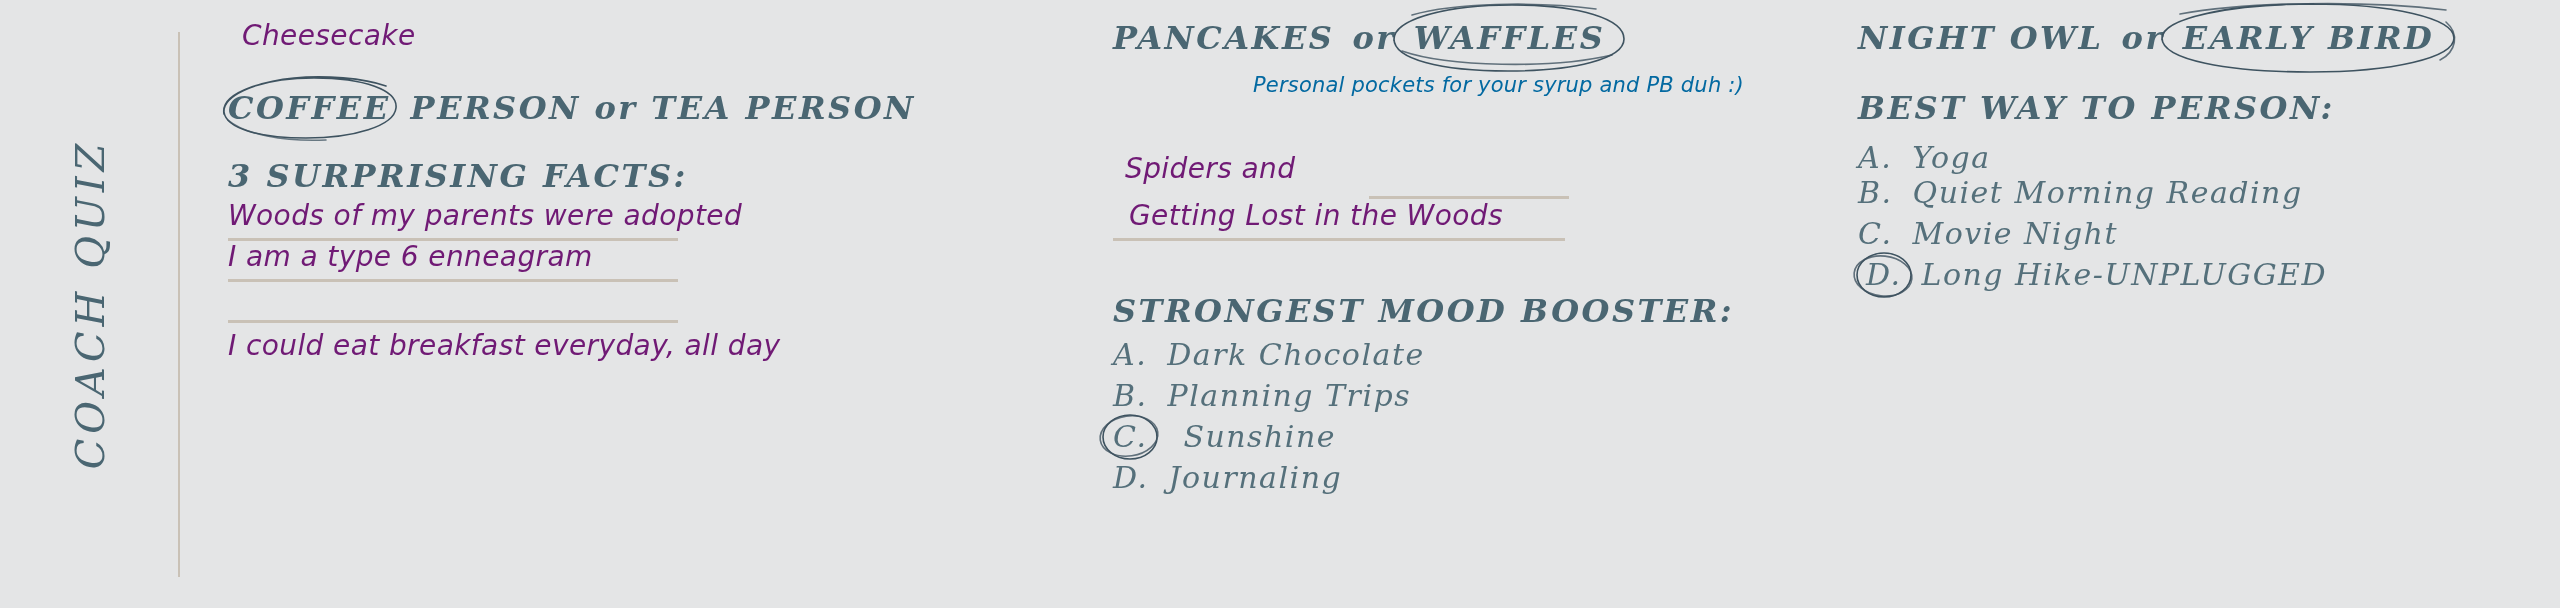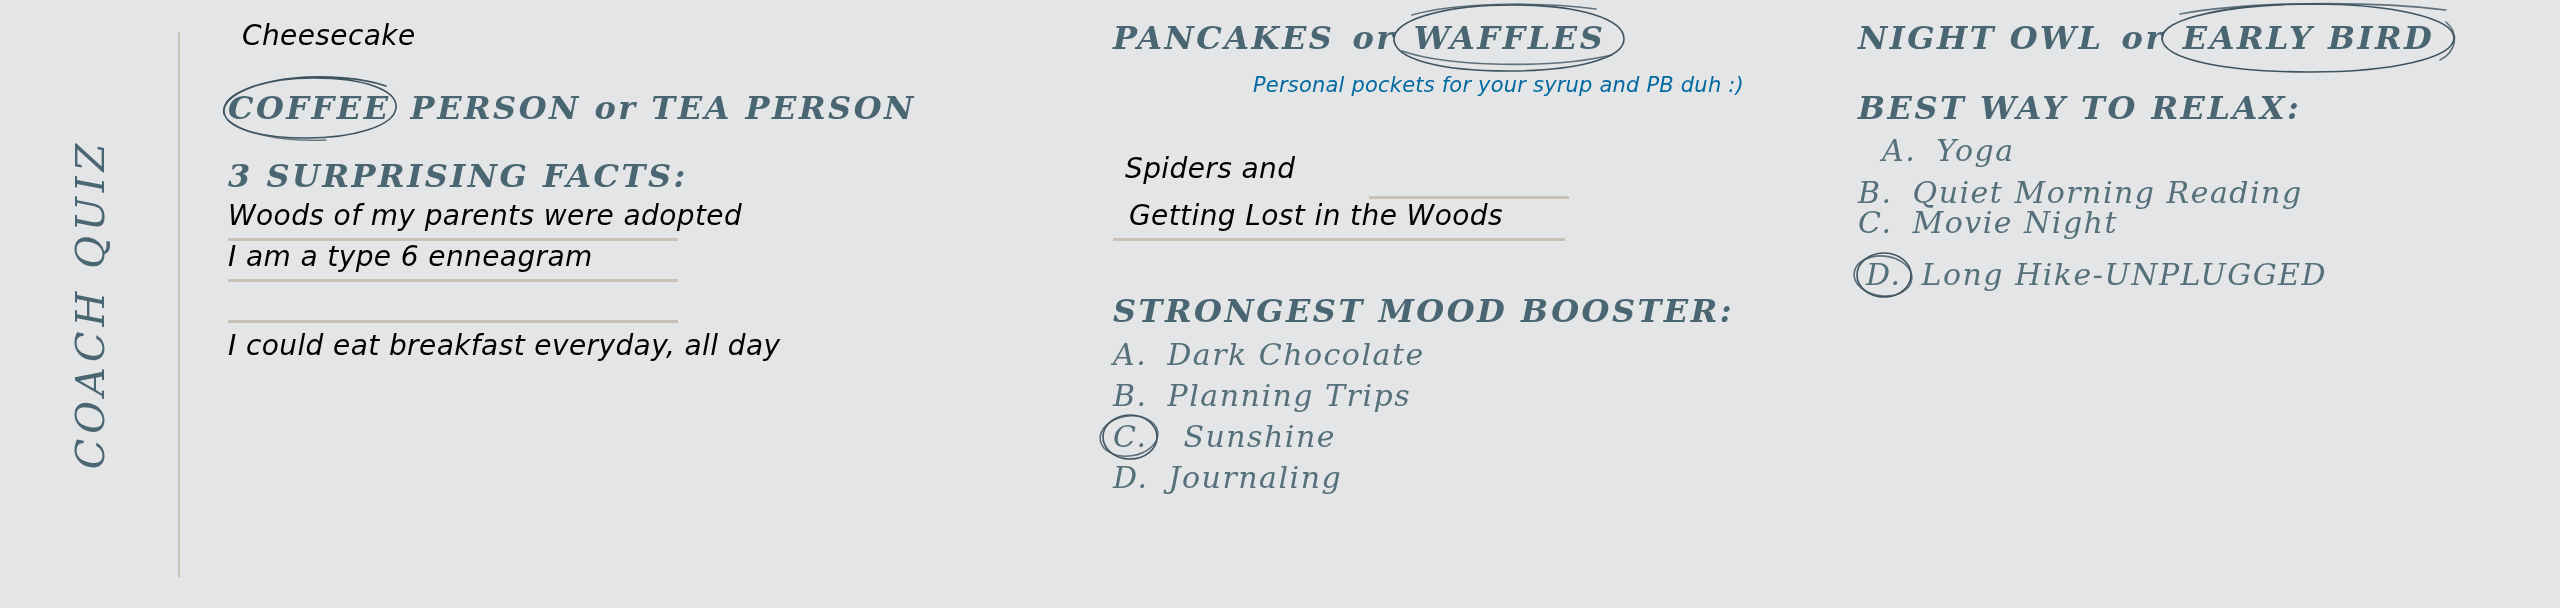--- a/index.html
+++ b/index.html
@@ -67,21 +67,21 @@
     color:#55707b;
     white-space:nowrap;
     line-height:1.0;
   }
   .hand{
     font-family:"DejaVu Sans", sans-serif;
     font-style:italic;
     font-weight:300;
     font-size:28px;
     letter-spacing:0.4px;
-    color:#000000;
+    color:#701a75;
     white-space:nowrap;
     line-height:1.0;
   }
   .hand-sm{
     font-family:"DejaVu Sans", sans-serif;
     font-style:italic;
     font-weight:300;
     font-size:21px;
     letter-spacing:0.2px;
     color:#0369a1;
@@ -228,33 +228,33 @@
       <span class="circled">
         <span class="q">EARLY BIRD</span>
         <svg width="310" height="76" viewBox="0 0 310 76">
           <path class="scribble" d="M8 40 C6 18, 76 4, 156 4 C238 4, 300 18, 300 38 C300 58, 238 72, 156 72 C74 72, 8 60, 8 38 C8 18, 78 4, 160 4"></path>
           <path class="scribble" d="M26 14 C90 2, 210 0, 292 10" opacity="0.8"></path>
           <path class="scribble" d="M292 22 C306 34, 302 52, 286 60" opacity="0.8"></path>
         </svg>
       </span>
     </div>
 
-    <div class="row q" style="left:0; top:92px;">BEST WAY TO RELAX:</div>
-
-    <div class="row" style="left:0; top:136px;margin-left:24px;">
+    <div class="row q" style="left:0; top:92px;">BEST WAY TO PERSON:</div>
+
+    <div class="row" style="left:0; top:143px;">
       <span class="tok opt">A.</span>
       <span class="opt" style="margin-left:16px;">Yoga</span>
     </div>
 
     <div class="row" style="left:0; top:178px;">
       <span class="tok opt">B.</span>
       <span class="opt" style="margin-left:16px;">Quiet Morning Reading</span>
     </div>
 
-    <div class="row" style="left:0; top:208px;">
+    <div class="row" style="left:0; top:219px;">
       <span class="tok opt">C.</span>
       <span class="opt" style="margin-left:16px;">Movie Night</span>
     </div>
 
     <div class="row" style="left:8px; top:260px;">
       <span class="tok opt">
         <span>D.</span>
         <svg width="62" height="50" viewBox="0 0 62 50">
           <ellipse class="scribble" cx="31" cy="25" rx="27" ry="22"></ellipse>
           <ellipse class="scribble" cx="30" cy="26" rx="29" ry="20" opacity="0.8" transform="rotate(6 30 26)"></ellipse>

